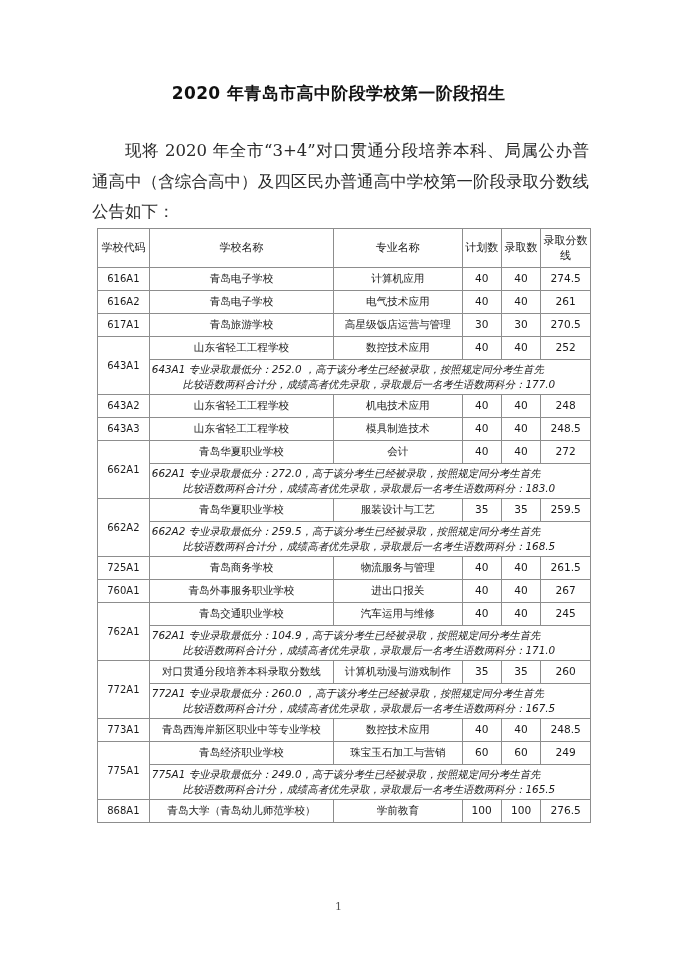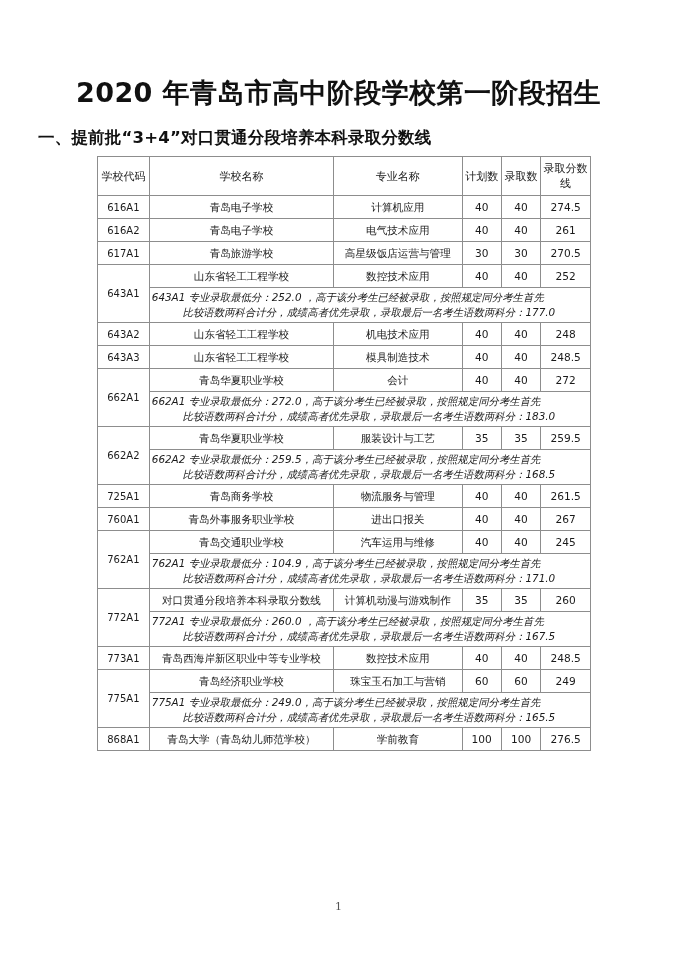--- a/index.html
+++ b/index.html
@@ -24,21 +24,21 @@
     padding: 0;
   }
 
   
   .doc-title {
     margin: 0;
     padding-top: 74px;
     text-align: center;
     font-family: "DejaVu Sans", "Liberation Sans", sans-serif;
     font-weight: 700;
-    font-size: 27px;
+    font-size: 17px;
     line-height: 38px;
     letter-spacing: 0.4px;
     color: #111111;
   }
   .doc-title .title-line {
     display: block;
   }
 
   
   .intro {
@@ -131,22 +131,22 @@
 </style>
 </head>
 <body>
 
 <div class="page">
 
   <h1 class="doc-title">
     <span class="title-line">2020 年青岛市高中阶段学校第一阶段招生</span>
   </h1>
 
-
-  <h2 class="section-heading">一、提前批“3+4”对口贯通分段培养本科录取分数线</h2>
+  <p class="intro">现将 2020 年全市“3+4”对口贯通分段培养本科、局属公办普通高中（含综合高中）及四区民办普通高中学校第一阶段录取分数线公告如下：</p>
+
 
   <div class="table-wrap">
     <table class="score-table">
       <colgroup>
         <col class="col-code">
         <col class="col-school">
         <col class="col-major">
         <col class="col-plan">
         <col class="col-admit">
         <col class="col-score">

